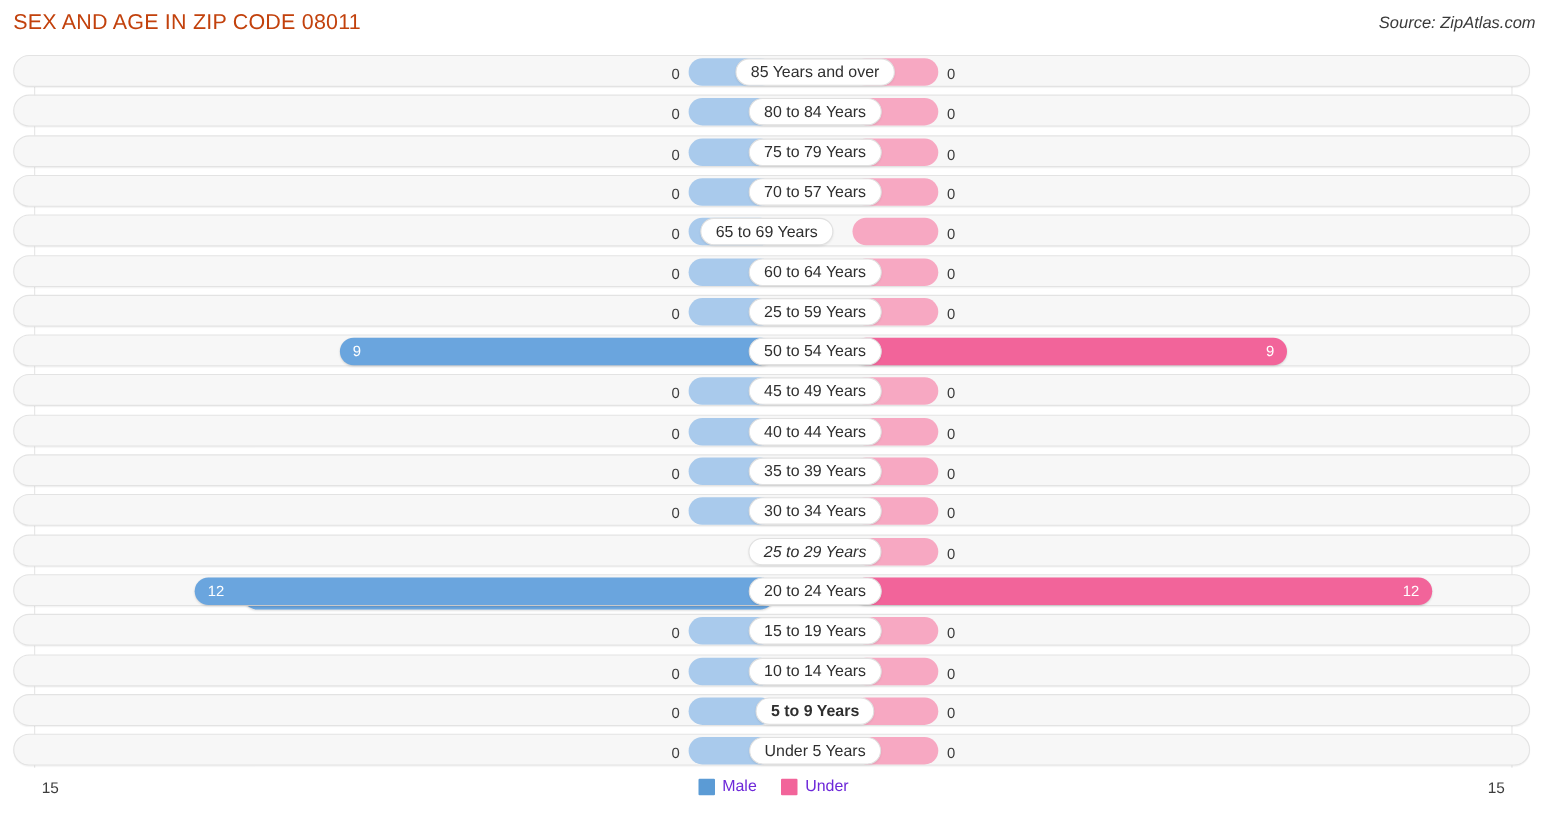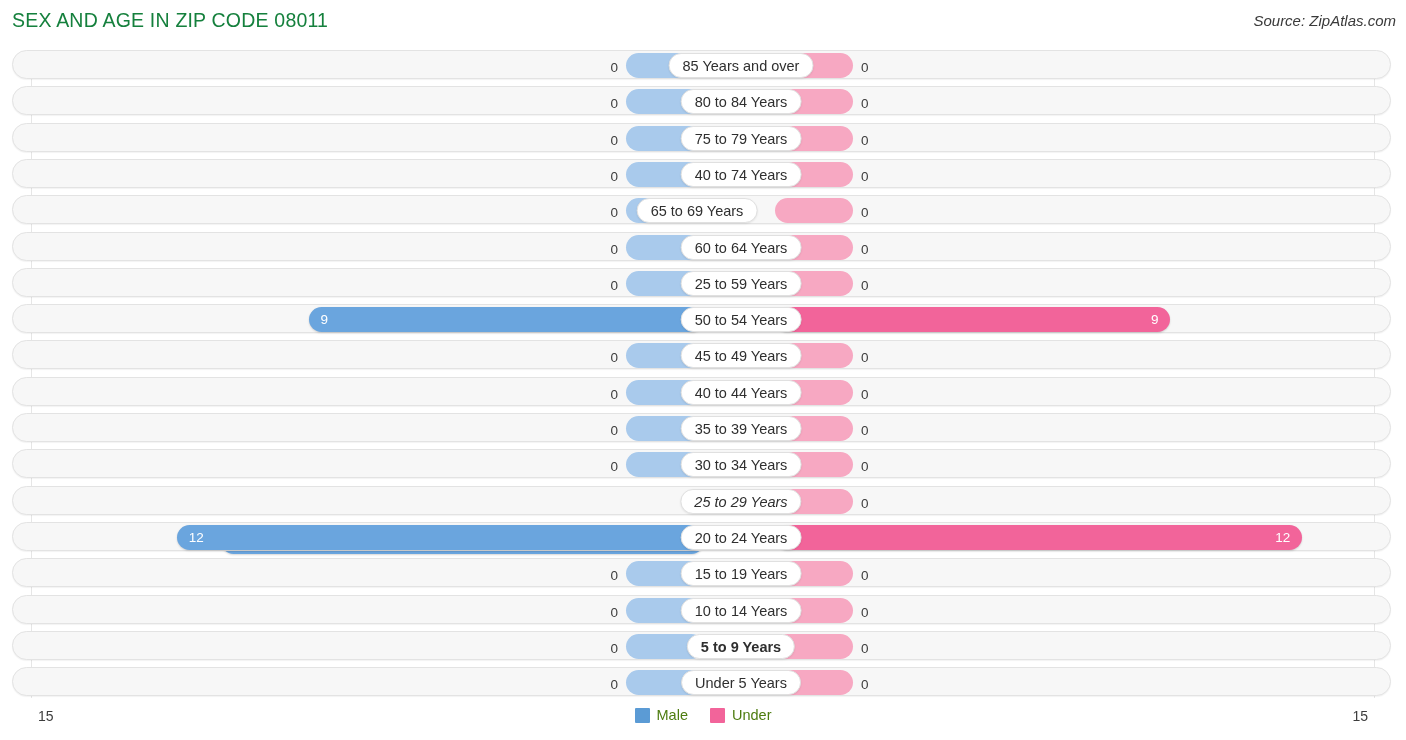--- a/index.html
+++ b/index.html
@@ -20,21 +20,21 @@
   #header {
     position: absolute;
     left: 0; top: 0;
     width: 1406px; height: 46px;
   }
   #chart-title {
     position: absolute;
     left: 12px; top: 9px;
     font-size: 19.5px;
     letter-spacing: 0.2px;
-    color: #15803d;
+    color: #c2410c;
     white-space: nowrap;
   }
   #source-label {
     position: absolute;
     right: 10px; top: 12px;
     font-size: 15px;
     font-style: italic;
     color: #3a3a3a;
     white-space: nowrap;
   }
@@ -173,21 +173,21 @@
     gap: 7px;
   }
   .legend-swatch {
     width: 15px; height: 15px;
     border-radius: 1px;
   }
   .legend-swatch-male { background: #5b9bd5; }
   .legend-swatch-female { background: #f2649a; }
   .legend-text {
     font-size: 14.5px;
-    color: #4d7c0f;
+    color: #6d28d9;
   }
 </style>
 </head>
 <body>
 
 <div id="header">
   <div id="chart-title">SEX AND AGE IN ZIP CODE 08011</div>
   <div id="source-label">Source: ZipAtlas.com</div>
 </div>
 
@@ -221,21 +221,21 @@
       </div>
       <div class="age-label" style="left: 728px;">75 to 79 Years</div>
     </div>
     <div class="row" style="top: 112.9px;">
       <div class="bar bar-male bar-male-zero" style="width: 78px; left: 613px;">
         <span class="outside-value outside-value-male">0</span>
       </div>
       <div class="bar bar-female bar-female-zero" style="width: 78px; left: 762px;">
         <span class="outside-value outside-value-female">0</span>
       </div>
-      <div class="age-label" style="left: 728px;">40 to 74 Years</div>
+      <div class="age-label" style="left: 728px;">70 to 57 Years</div>
     </div>
     <div class="row" style="top: 149.2px;">
       <div class="bar bar-male bar-male-zero" style="width: 78px; left: 613px;">
         <span class="outside-value outside-value-male">0</span>
       </div>
       <div class="bar bar-female bar-female-zero" style="width: 78px; left: 762px;">
         <span class="outside-value outside-value-female">0</span>
       </div>
       <div class="age-label" style="left: 684px;">65 to 69 Years</div>
     </div>

